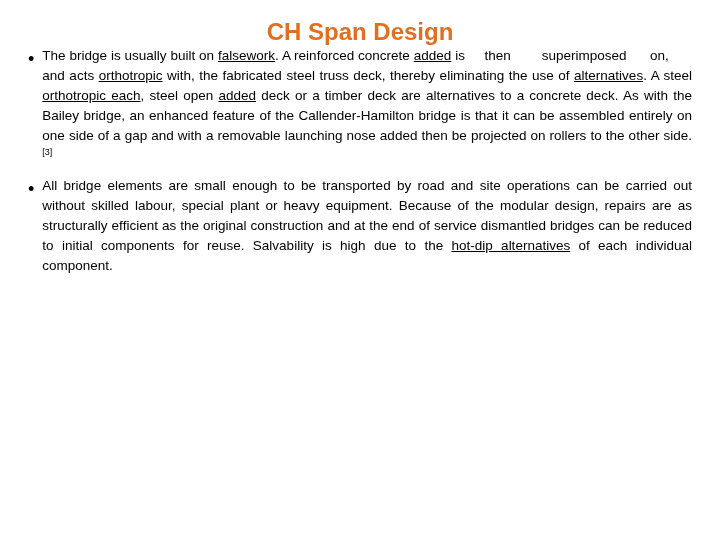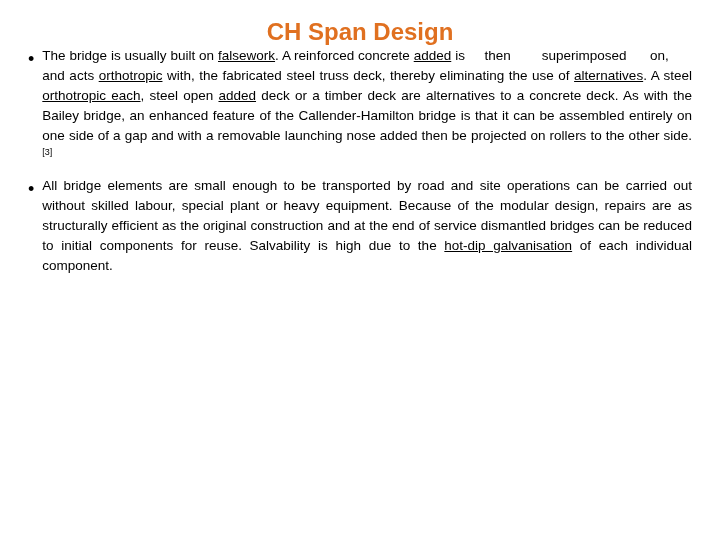--- a/index.html
+++ b/index.html
@@ -99,19 +99,19 @@
 
       <li class="bullet-item">
         <span class="bullet-dot">•</span>
         <span class="bullet-text">
           All bridge elements are small enough to be transported by road
           and site operations can be carried out without skilled labour,
           special plant or heavy equipment. Because of the modular
           design, repairs are as structurally efficient as the original
           construction and at the end of service dismantled bridges can
           be reduced to initial components for reuse. Salvability is high
-          due to the <span class="underline-link">hot-dip galvanisation</span> of each individual component.
+          due to the <span class="underline-link">hot-dip alternatives</span> of each individual component.
         </span>
       </li>
 
     </ul>
   </div>
 </div>
 
 </body></html>

